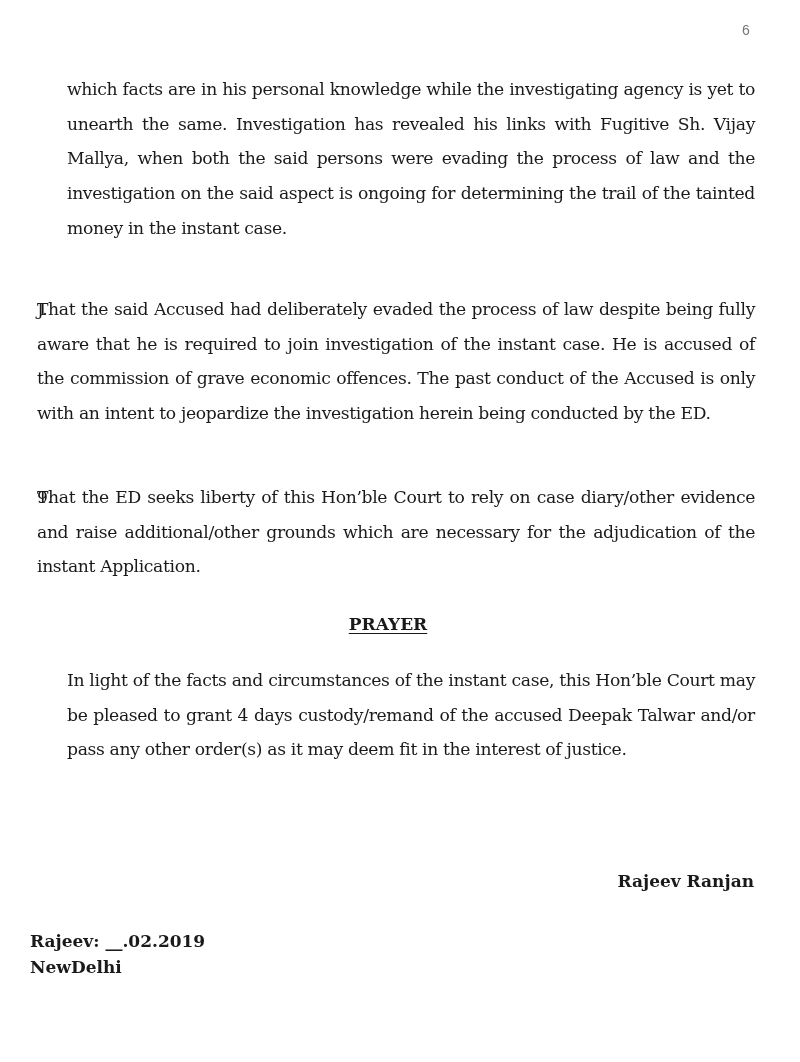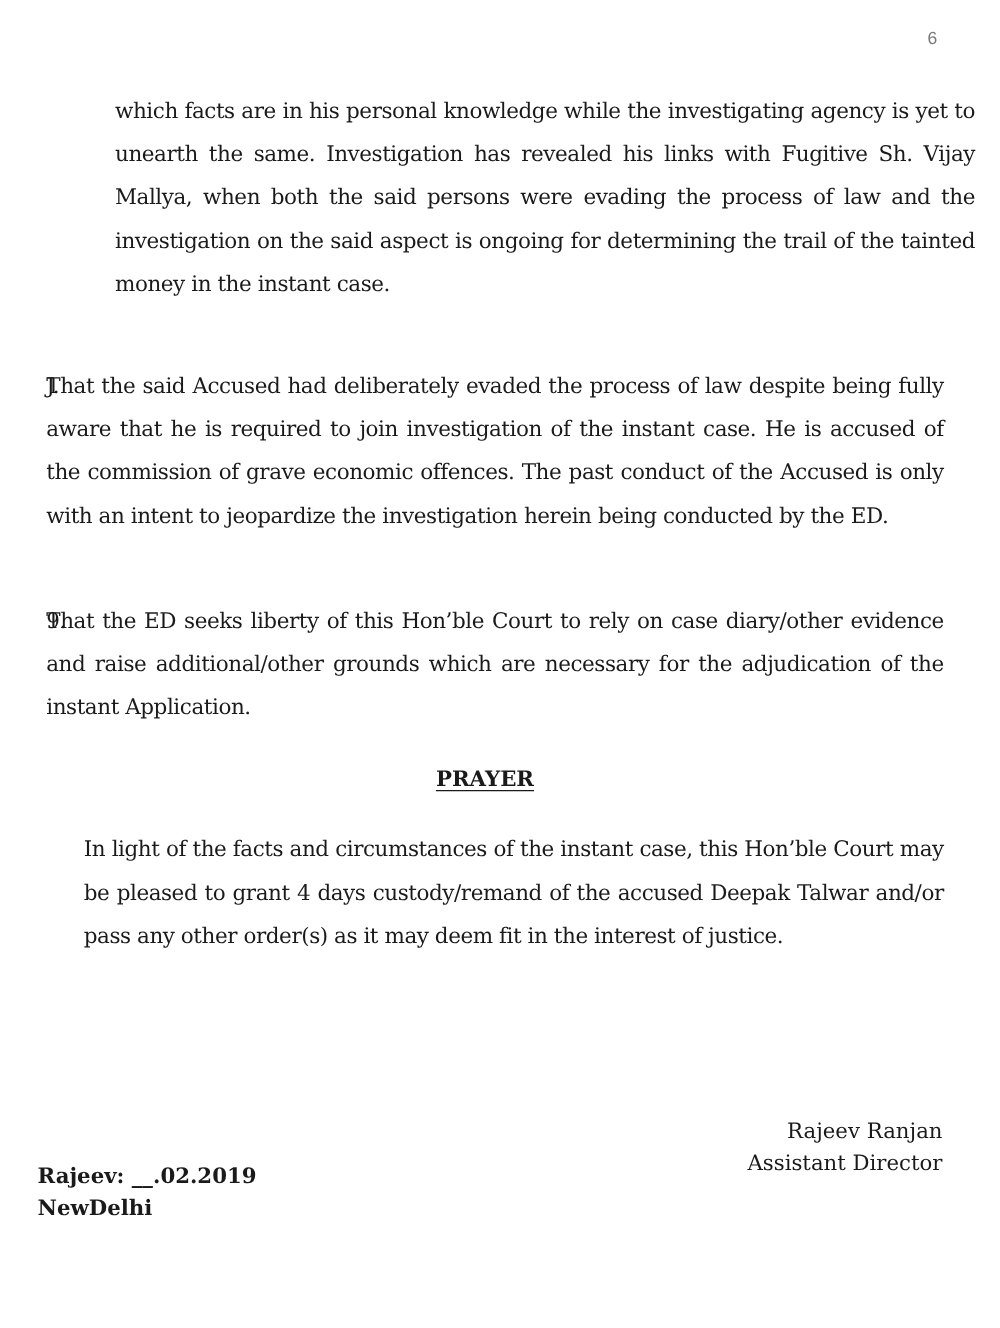--- a/index.html
+++ b/index.html
@@ -9,30 +9,30 @@
                    font-size: 14px; color: #777; }
     .para { position: absolute; left: 67px; width: 688px; font-size: 17.2px; line-height: 34.7px;
             text-align: justify; text-align-last: left; letter-spacing: -0.35px; word-spacing: 0px; }
     .para p { margin: 0; }
     .item { position: absolute; left: 37px; width: 718px; font-size: 17.2px; line-height: 34.7px;
             letter-spacing: -0.35px; }
     .item .marker { position: absolute; left: 0; top: 0; width: 30px; }
     .item .body { text-align: justify; text-align-last: left; }
     .heading { position: absolute; top: 614px; left: 0; width: 776px; text-align: center;
                font-weight: bold; font-size: 17px; text-decoration: underline; text-underline-offset: 3px; }
-    .signature { position: absolute; right: 46px; top: 892px; text-align: right; font-weight: normal;
+    .signature { position: absolute; right: 46px; top: 868px; text-align: right; font-weight: bold;
                  font-size: 17px; line-height: 26px; }
     .dated { position: absolute; left: 30px; top: 928px; font-weight: bold; font-size: 17px; line-height: 26px; }
   </style>
 </head>
 <body>
 
 <div class="page-number">6</div>
 
-<div class="para" style="top:72px;margin-left:25px;">
+<div class="para" style="top:72px;">
   <p>which facts are in his personal knowledge while the investigating agency is yet to unearth the same. Investigation has revealed his links with Fugitive Sh. Vijay Mallya, when both the said persons were evading the process of law and the investigation on the said aspect is ongoing for determining the trail of the tainted money in the instant case.</p>
 </div>
 
 <div class="item" style="top:292px;">
   <span class="marker">J.</span>
   <div class="body">That the said Accused had deliberately evaded the process of law despite being fully aware that he is required to join investigation of the instant case. He is accused of the commission of grave economic offences. The past conduct of the Accused is only with an intent to jeopardize the investigation herein being conducted by the ED.</div>
 </div>
 
 <div class="item" style="top:480px;">
   <span class="marker">9.</span>
@@ -40,19 +40,18 @@
 </div>
 
 <div class="heading">PRAYER</div>
 
 <div class="para" style="top:663px;">
   <p>In light of the facts and circumstances of the instant case, this Hon’ble Court may be pleased to grant 4 days custody/remand of the accused Deepak Talwar and/or pass any other order(s) as it may deem fit in the interest of justice.</p>
 </div>
 
 <div class="signature">
   <div>Rajeev Ranjan</div>
-  <div>Assistant Director</div>
 </div>
 
 <div class="dated">
   <div>Rajeev: __.02.2019</div>
   <div>NewDelhi</div>
 </div>
 
 </body></html>

